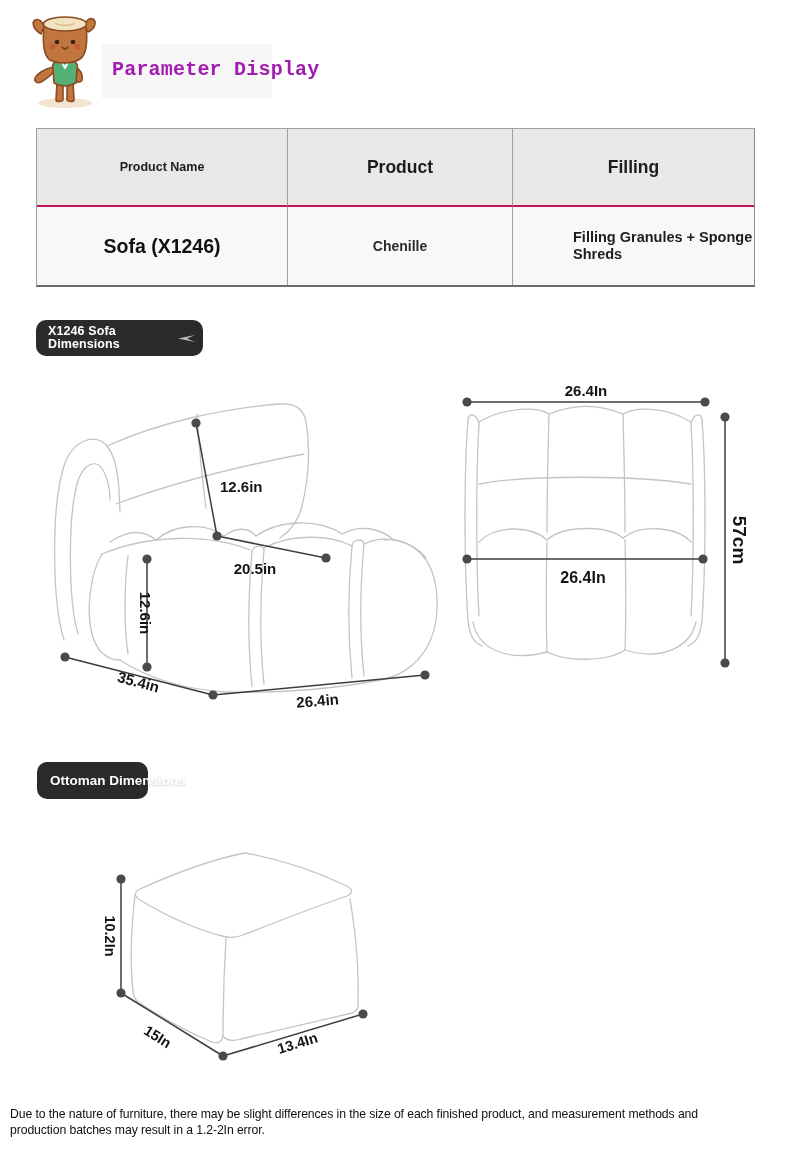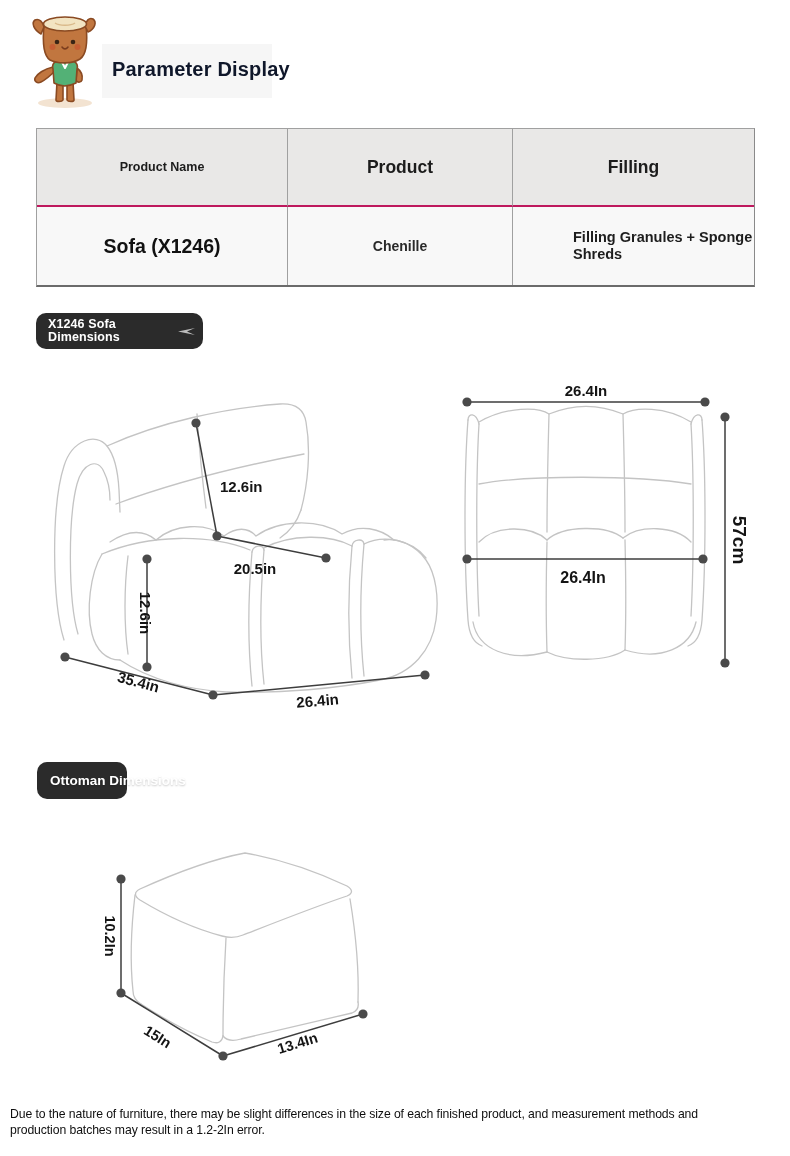--- a/index.html
+++ b/index.html
@@ -2,21 +2,21 @@
 <html><head>
 <meta charset="utf-8">
 <style>
   html,body{margin:0;padding:0;background:#ffffff;}
   .canvas{position:relative;width:790px;height:1156px;background:#ffffff;overflow:hidden;
           font-family:"Liberation Sans",sans-serif;}
   .abs{position:absolute;}
 
   
   .title-bg{left:102px;top:44px;width:170px;height:54px;background:#f6f6f6;}
-  .page-title{left:112px;top:58px;font-size:20px;font-weight:700;color:#0f172a;letter-spacing:.2px;}
+  .page-title{left:112px;top:58px;font-size:20px;font-weight:700;color:#a21caf;letter-spacing:.2px;font-family:Liberation Mono, monospace;}
 
   
   .spec-table{left:36px;top:128px;width:717px;height:156px;
       display:grid;grid-template-columns:251px 225px 241px;grid-template-rows:78px 78px;
       border:1px solid #a0a0a0;border-bottom:2px solid #6b6b6b;border-right-color:#8a8a8a;
       box-sizing:content-box;}
   .cell{display:flex;align-items:center;justify-content:center;
         border-right:1px solid #a0a0a0;border-bottom:2px solid #be185d;}
   .cell.last-col{border-right:none;}
   .cell.last-row{border-bottom:none;}
@@ -25,24 +25,24 @@
   .th-small{font-size:12.5px;font-weight:700;color:#1c1c1c;}
   .th-big{font-size:17.5px;font-weight:700;color:#1c1c1c;}
   .td-product{font-size:19.5px;font-weight:700;color:#111;}
   .td-fabric{font-size:14px;font-weight:700;color:#2a2a2a;}
   .td-filling-wrap{justify-content:flex-start;overflow:visible;}
   .td-filling{width:192px;margin-left:60px;font-size:14.5px;font-weight:700;color:#1d1d1d;
               line-height:1.15;text-align:left;}
 
   
   .badge{background:#2b2b2b;border-radius:10px;color:#ffffff;box-sizing:border-box;}
-  .badge1{left:36px;top:313px;width:167px;height:36px;padding:5px 0 0 12px;}
+  .badge1{left:36px;top:320px;width:167px;height:36px;padding:5px 0 0 12px;}
   .badge1 .ln{display:block;font-size:12.5px;font-weight:700;line-height:13px;letter-spacing:.1px;}
   .badge1 .arrow{position:absolute;right:8px;top:14px;}
-  .badge2{left:37px;top:762px;width:90px;height:37px;display:flex;align-items:center;
+  .badge2{left:37px;top:762px;width:111px;height:37px;display:flex;align-items:center;
           padding-left:13px;overflow:visible;white-space:nowrap;}
   .badge2 .lbl{font-size:13.5px;font-weight:700;color:#ffffff;
                text-shadow:0 1px 2px rgba(0,0,0,0.22);}
 
   
   .art{fill:none;stroke:#c4c4c4;stroke-width:1.3;stroke-linecap:round;stroke-linejoin:round;}
   .dim{stroke:#3d3d3d;stroke-width:1.5;fill:none;}
   .dot{fill:#4a4a4a;}
   .dim-label{font-family:"Liberation Sans",sans-serif;font-weight:700;fill:#141414;font-size:15px;}
   .dim-label.sm{font-size:14.5px;}

